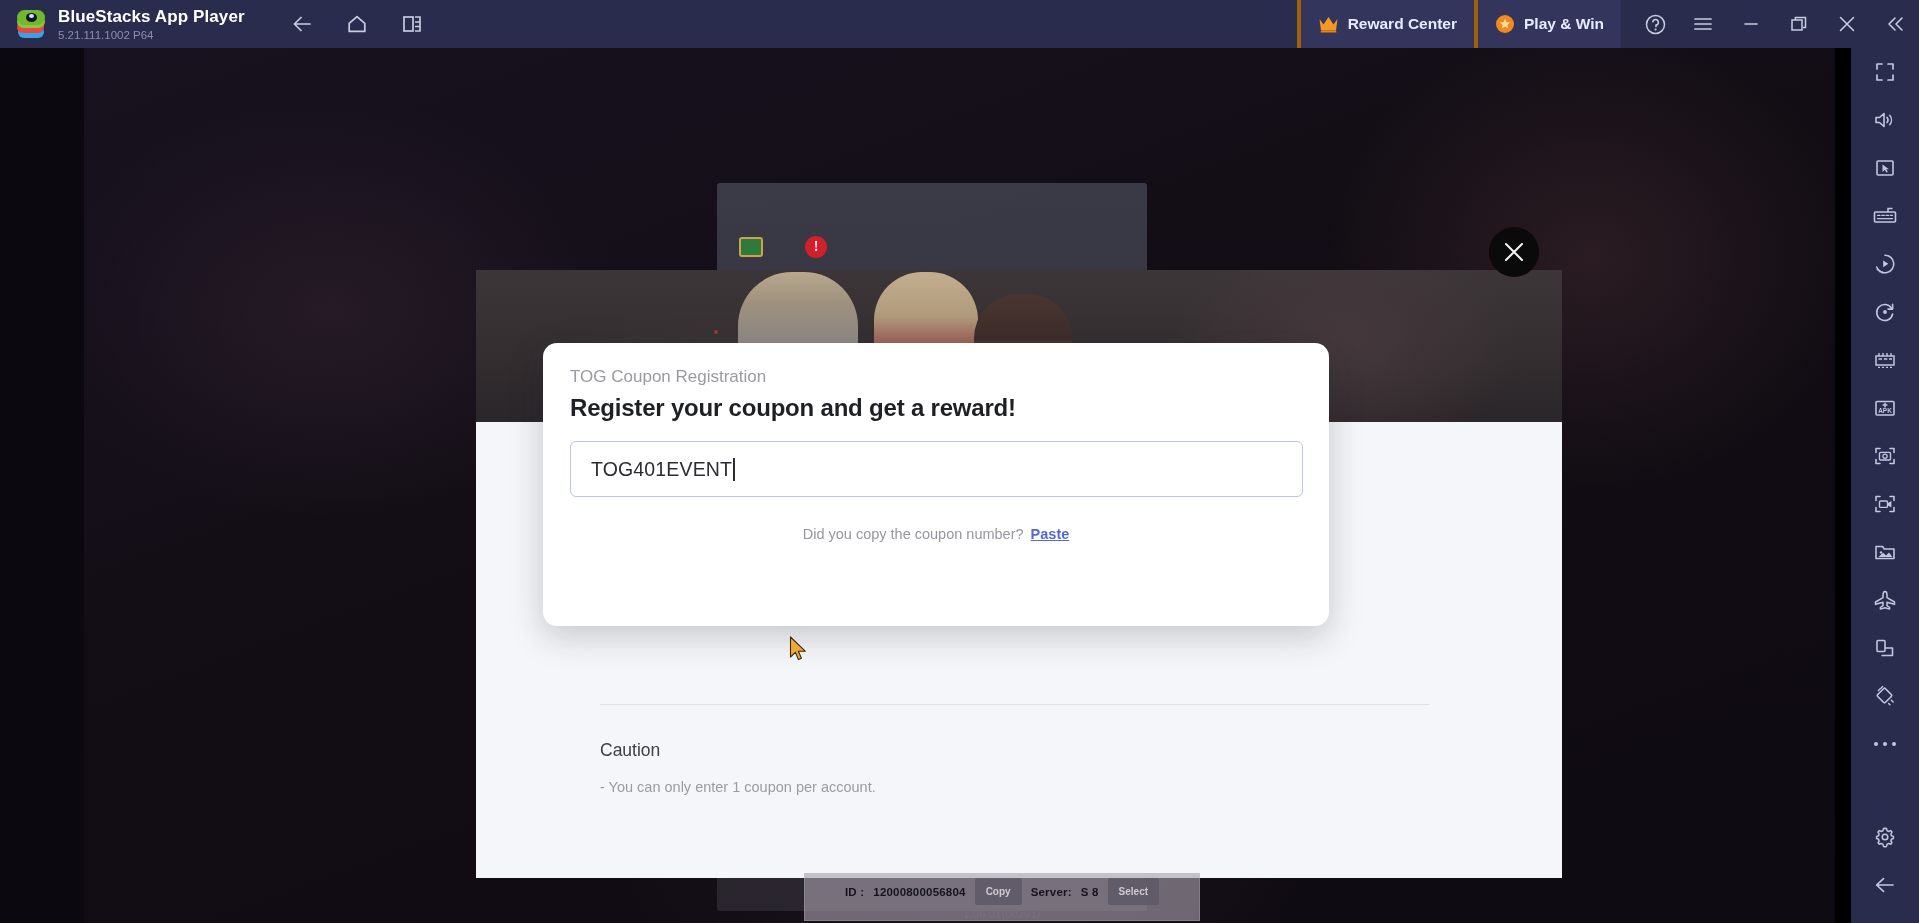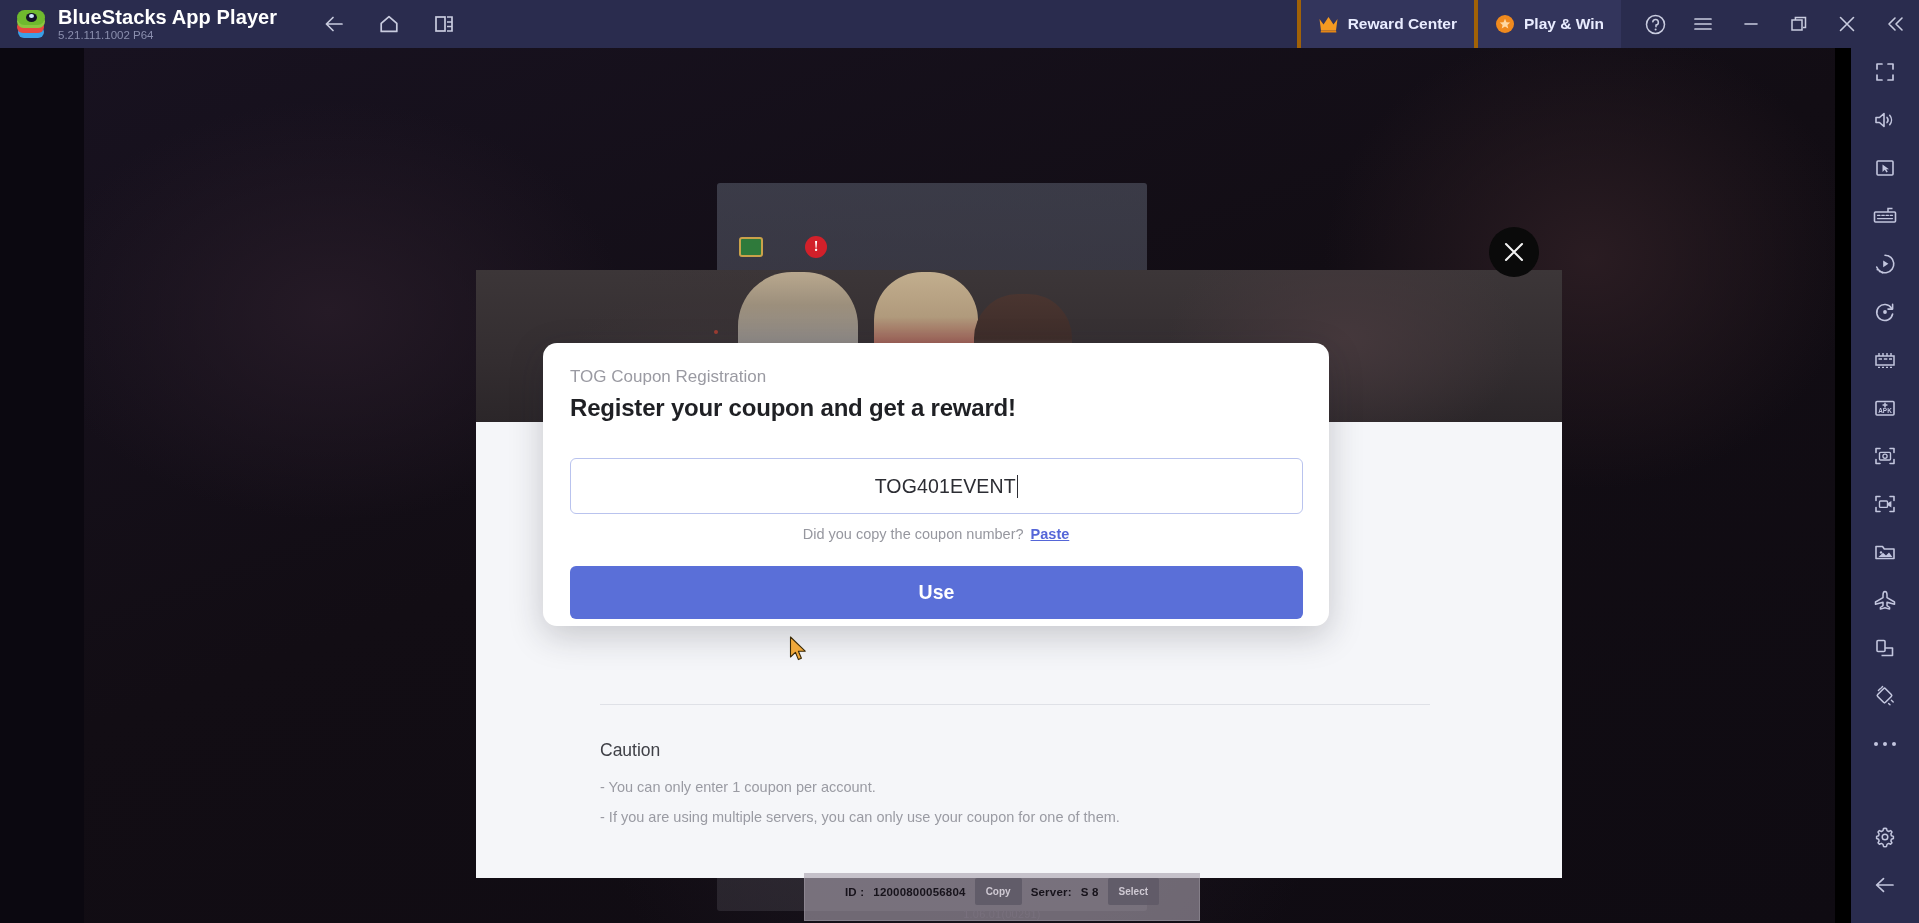--- a/index.html
+++ b/index.html
@@ -27,21 +27,21 @@
   .bs-logo .l2 { width: 27px; height: 12px; left: 1px; top: 12px; background: #e8483f; }
   .bs-logo .l3 { width: 28px; height: 13px; left: 1px; top: 6px; background: #8bc63f; }
   .bs-logo .l4 { width: 28px; height: 15px; left: 1px; top: 1px; background: #6fb92e;
                  border-radius: 8px; }
   .bs-logo .eye { width: 11px; height: 9px; left: 10px; top: 4px; background: #14122a;
                   border-radius: 50%; z-index:3; }
   .bs-logo .eye2 { width: 5px; height: 4px; left: 13px; top: 5px; background: #cfe8ff;
                    border-radius: 50%; z-index:4; }
 
   .bs-titles { margin-left: 12px; display: flex; flex-direction: column; justify-content: center; }
-  .bs-name { color: #ffffff; font-size: 20px; font-weight: bold; letter-spacing: .1px;
+  .bs-name { color: #ffffff; font-size: 17px; font-weight: bold; letter-spacing: .1px;
              line-height: 20px; }
   .bs-ver  { color: #8b8fae; font-size: 11.5px; line-height: 14px; margin-top: 1px; }
 
   .nav-icons { display: flex; align-items: center; margin-left: 36px; gap: 13px; }
   .nav-btn {
     width: 42px; height: 42px; display: flex; align-items: center; justify-content: center;
     cursor: pointer; border-radius: 4px;
   }
   .nav-btn svg { display: block; }
 
@@ -160,23 +160,23 @@
   .modal {
     position: absolute; left: 543px; top: 343px; width: 786px; height: 283px;
     background: #ffffff; border-radius: 14px;
     box-shadow: 0 10px 34px rgba(30,30,45,.22);
     z-index: 30;
   }
   .m-kicker { position:absolute; left: 27px; top: 24px; color: #9a9aa2; font-size: 17px; }
   .m-title  { position:absolute; left: 27px; top: 51px; color: #1f2024;
               font-size: 24px; font-weight: bold; letter-spacing: -.2px; }
   .m-input {
-    position: absolute; left: 27px; top: 115px; width: 733px; height: 56px;
+    position: absolute; left: 27px; top: 98px; width: 733px; height: 56px;
     border: 1.6px solid #b9c3ee; border-radius: 6px; background: #fff;
-    display: flex; align-items: center; padding-left: 20px; justify-content: center;
+    display: flex; align-items: center; padding-left: 20px;
   }
   .m-input-val { color: #2c2d33; font-size: 19.5px; letter-spacing: .15px; }
   .caret { display:inline-block; width: 1.6px; height: 23px; background: #2c2d33;
            margin-left: 1px; vertical-align: -4px; }
   .m-hint {
     position: absolute; top: 183px; left: 0; width: 786px;
     display: flex; justify-content: center; align-items: flex-start; gap: 7px;
   }
   .m-hint-t { color: #96979f; font-size: 14.5px; }
   .m-hint-a { color: #5566d8; font-size: 14.5px; text-decoration: underline;
@@ -246,21 +246,20 @@
       <div class="ch ch-c"></div>
       <span class="spark" style="left:152px;top:96px;width:7px;height:7px;"></span>
       <span class="spark" style="left:196px;top:120px;width:5px;height:5px;"></span>
       <span class="spark" style="left:238px;top:60px;width:4px;height:4px;"></span>
     </div>
 
     <div class="wv-body">
       <div class="wv-divider"></div>
       <div class="caution-h">Caution</div>
       <div class="caution-l cl0">- You can only enter 1 coupon per account.</div>
-      <div class="caution-l cl1">- If you are using multiple servers, you can only use your coupon for one of them.</div>
     </div>
   </div>
 
   <div class="game-footer">
     <div class="gf-row">
       <span class="gf-txt">ID :</span>
       <span class="gf-txt">12000800056804</span>
       <span class="gf-btn">Copy</span>
       <span class="gf-txt">Server:</span>
       <span class="gf-txt">S 8</span>
@@ -277,21 +276,20 @@
   <div class="m-input">
     <span class="m-input-val">TOG401EVENT</span>
       <span class="caret"></span>
   </div>
 
   <div class="m-hint">
     <span class="m-hint-t">Did you copy the coupon number?</span>
     <span class="m-hint-a">Paste</span>
   </div>
 
-  <button class="m-use">Use</button>
 </div>
 
 <div class="m-close">
   <svg width="22" height="22" viewBox="0 0 22 22">
     <path d="M3 3 L19 19 M19 3 L3 19" stroke="#f2f2f2" stroke-width="2.1" stroke-linecap="round"></path>
   </svg>
 </div>
 
 <svg class="cursor" width="19" height="27" viewBox="0 0 19 27">
   <path d="M1.5 1 L1.5 21 L6.4 16.3 L9.4 23.6 L12.4 22.3 L9.4 15.2 L16.2 15.2 Z" fill="#f0a83a" stroke="#3a2a08" stroke-width="1.1" stroke-linejoin="round"></path>

